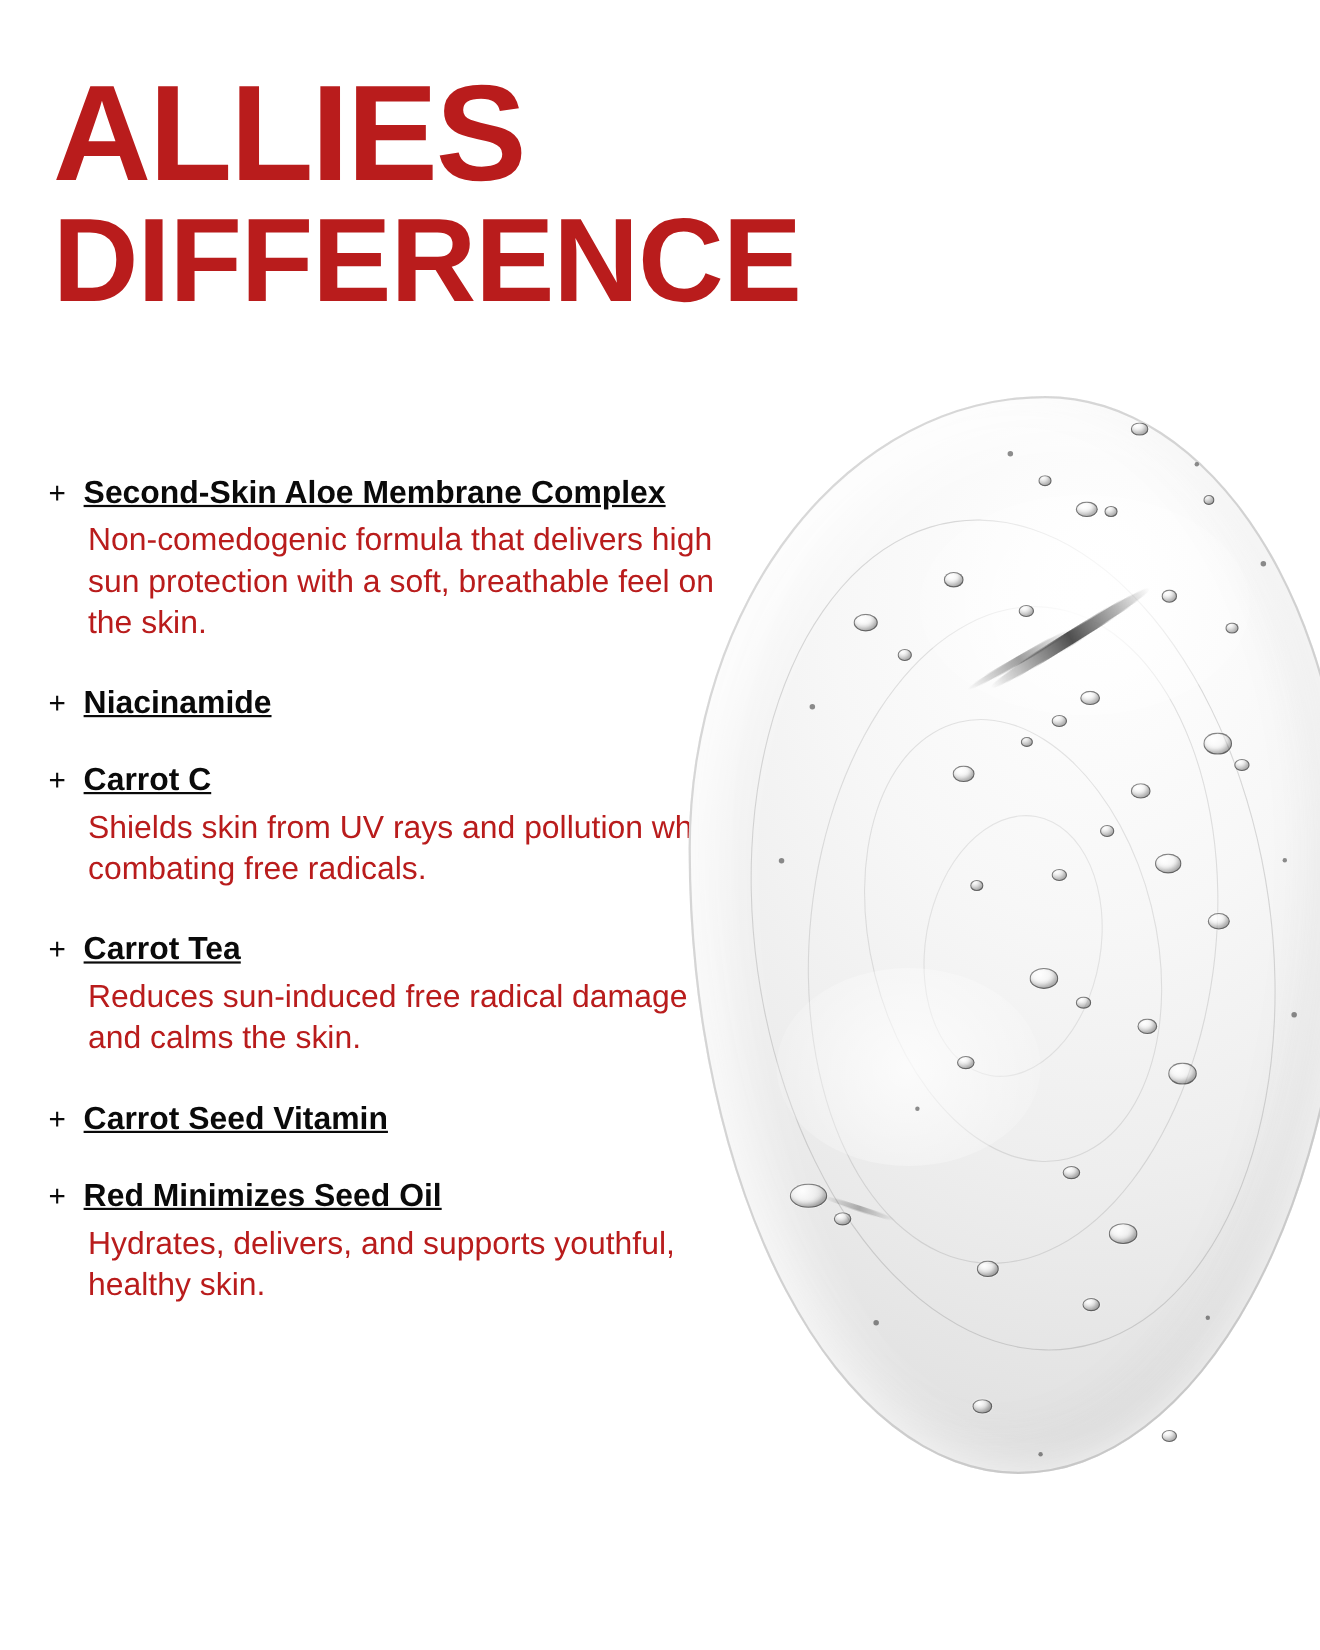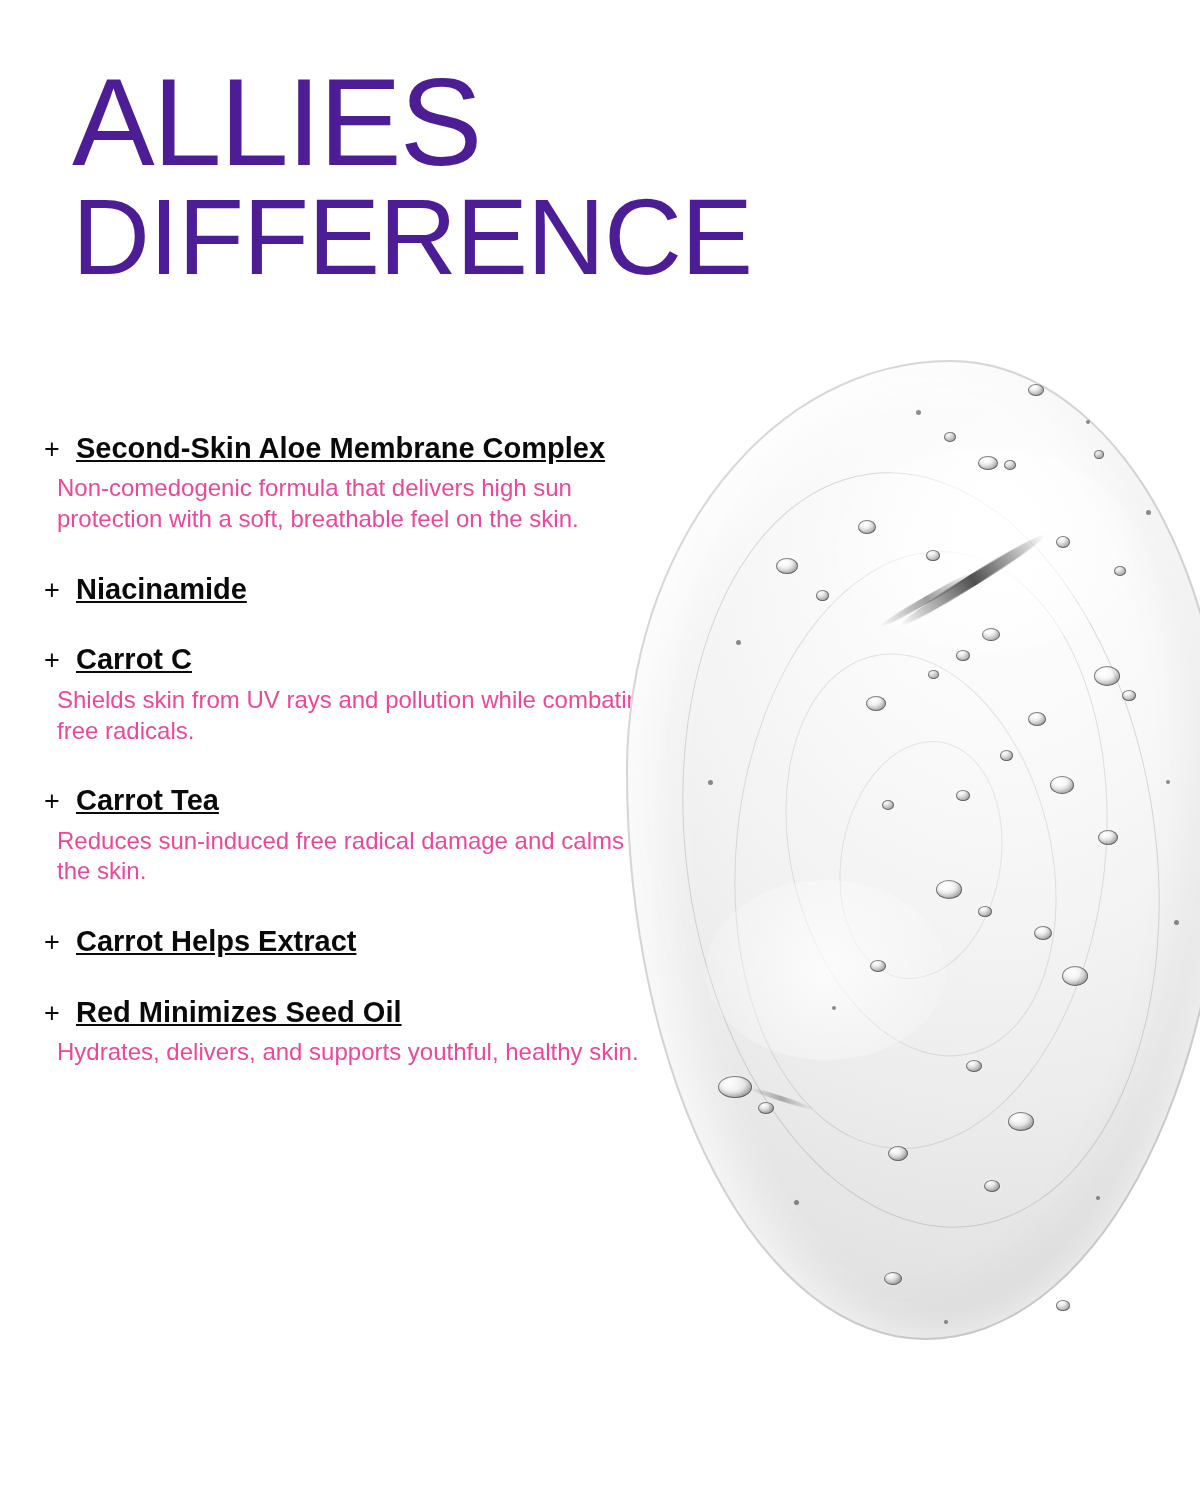--- a/index.html
+++ b/index.html
@@ -8,27 +8,27 @@
     background:#ffffff;
     font-family:"Liberation Sans", sans-serif;
     color:#111111;
     overflow:hidden;
   }
   .page { position:relative; width:1200px; height:1500px; background:#fff; }
 
   
   .headline {
     position:absolute;
-    left:72px; top:62px;
+    left:48px; top:62px;
     width:880px;
-    font-weight:normal;
+    font-weight:bold;
     font-size:124px;
     line-height:0.98;
     letter-spacing:-2px;
-    color:#4c1d95;
+    color:#b91c1c;
     text-transform:uppercase;
   }
   .headline .line { display:block; white-space:nowrap; }
   .headline .line2 { font-size:108px; letter-spacing:-1px; }
 
   
   .list {
     position:absolute;
     left:44px; top:432px;
     width:660px;
@@ -47,25 +47,25 @@
   .plus {
     font-weight:normal;
     font-size:27px;
     line-height:1;
     color:#0a0a0a;
     flex:0 0 auto;
     width:18px;
   }
   .item-title { font-weight:bold;text-decoration:underline; }
   .item-desc {
-    margin-left:13px;
+    margin-left:36px;
     margin-top:9px;
-    font-size:24px;
+    font-size:29px;
     line-height:1.28;
-    color:#ec4899;
+    color:#b91c1c;
     max-width:600px;
   }
 
   
   .swatch-wrap {
     position:absolute;
     left:612px; top:350px;
     width:620px; height:1010px;
     overflow:hidden;
   }
@@ -179,21 +179,21 @@
       <div class="item-head">
         <span class="plus">+</span>
         <span class="item-title">Carrot Tea</span>
       </div>
       <div class="item-desc">Reduces sun-induced free radical damage and calms the skin.</div>
     </div>
 
     <div class="item">
       <div class="item-head">
         <span class="plus">+</span>
-        <span class="item-title">Carrot Helps Extract</span>
+        <span class="item-title">Carrot Seed Vitamin</span>
       </div>
     </div>
 
     <div class="item">
       <div class="item-head">
         <span class="plus">+</span>
         <span class="item-title">Red Minimizes Seed Oil</span>
       </div>
       <div class="item-desc">Hydrates, delivers, and supports youthful, healthy skin.</div>
     </div>

